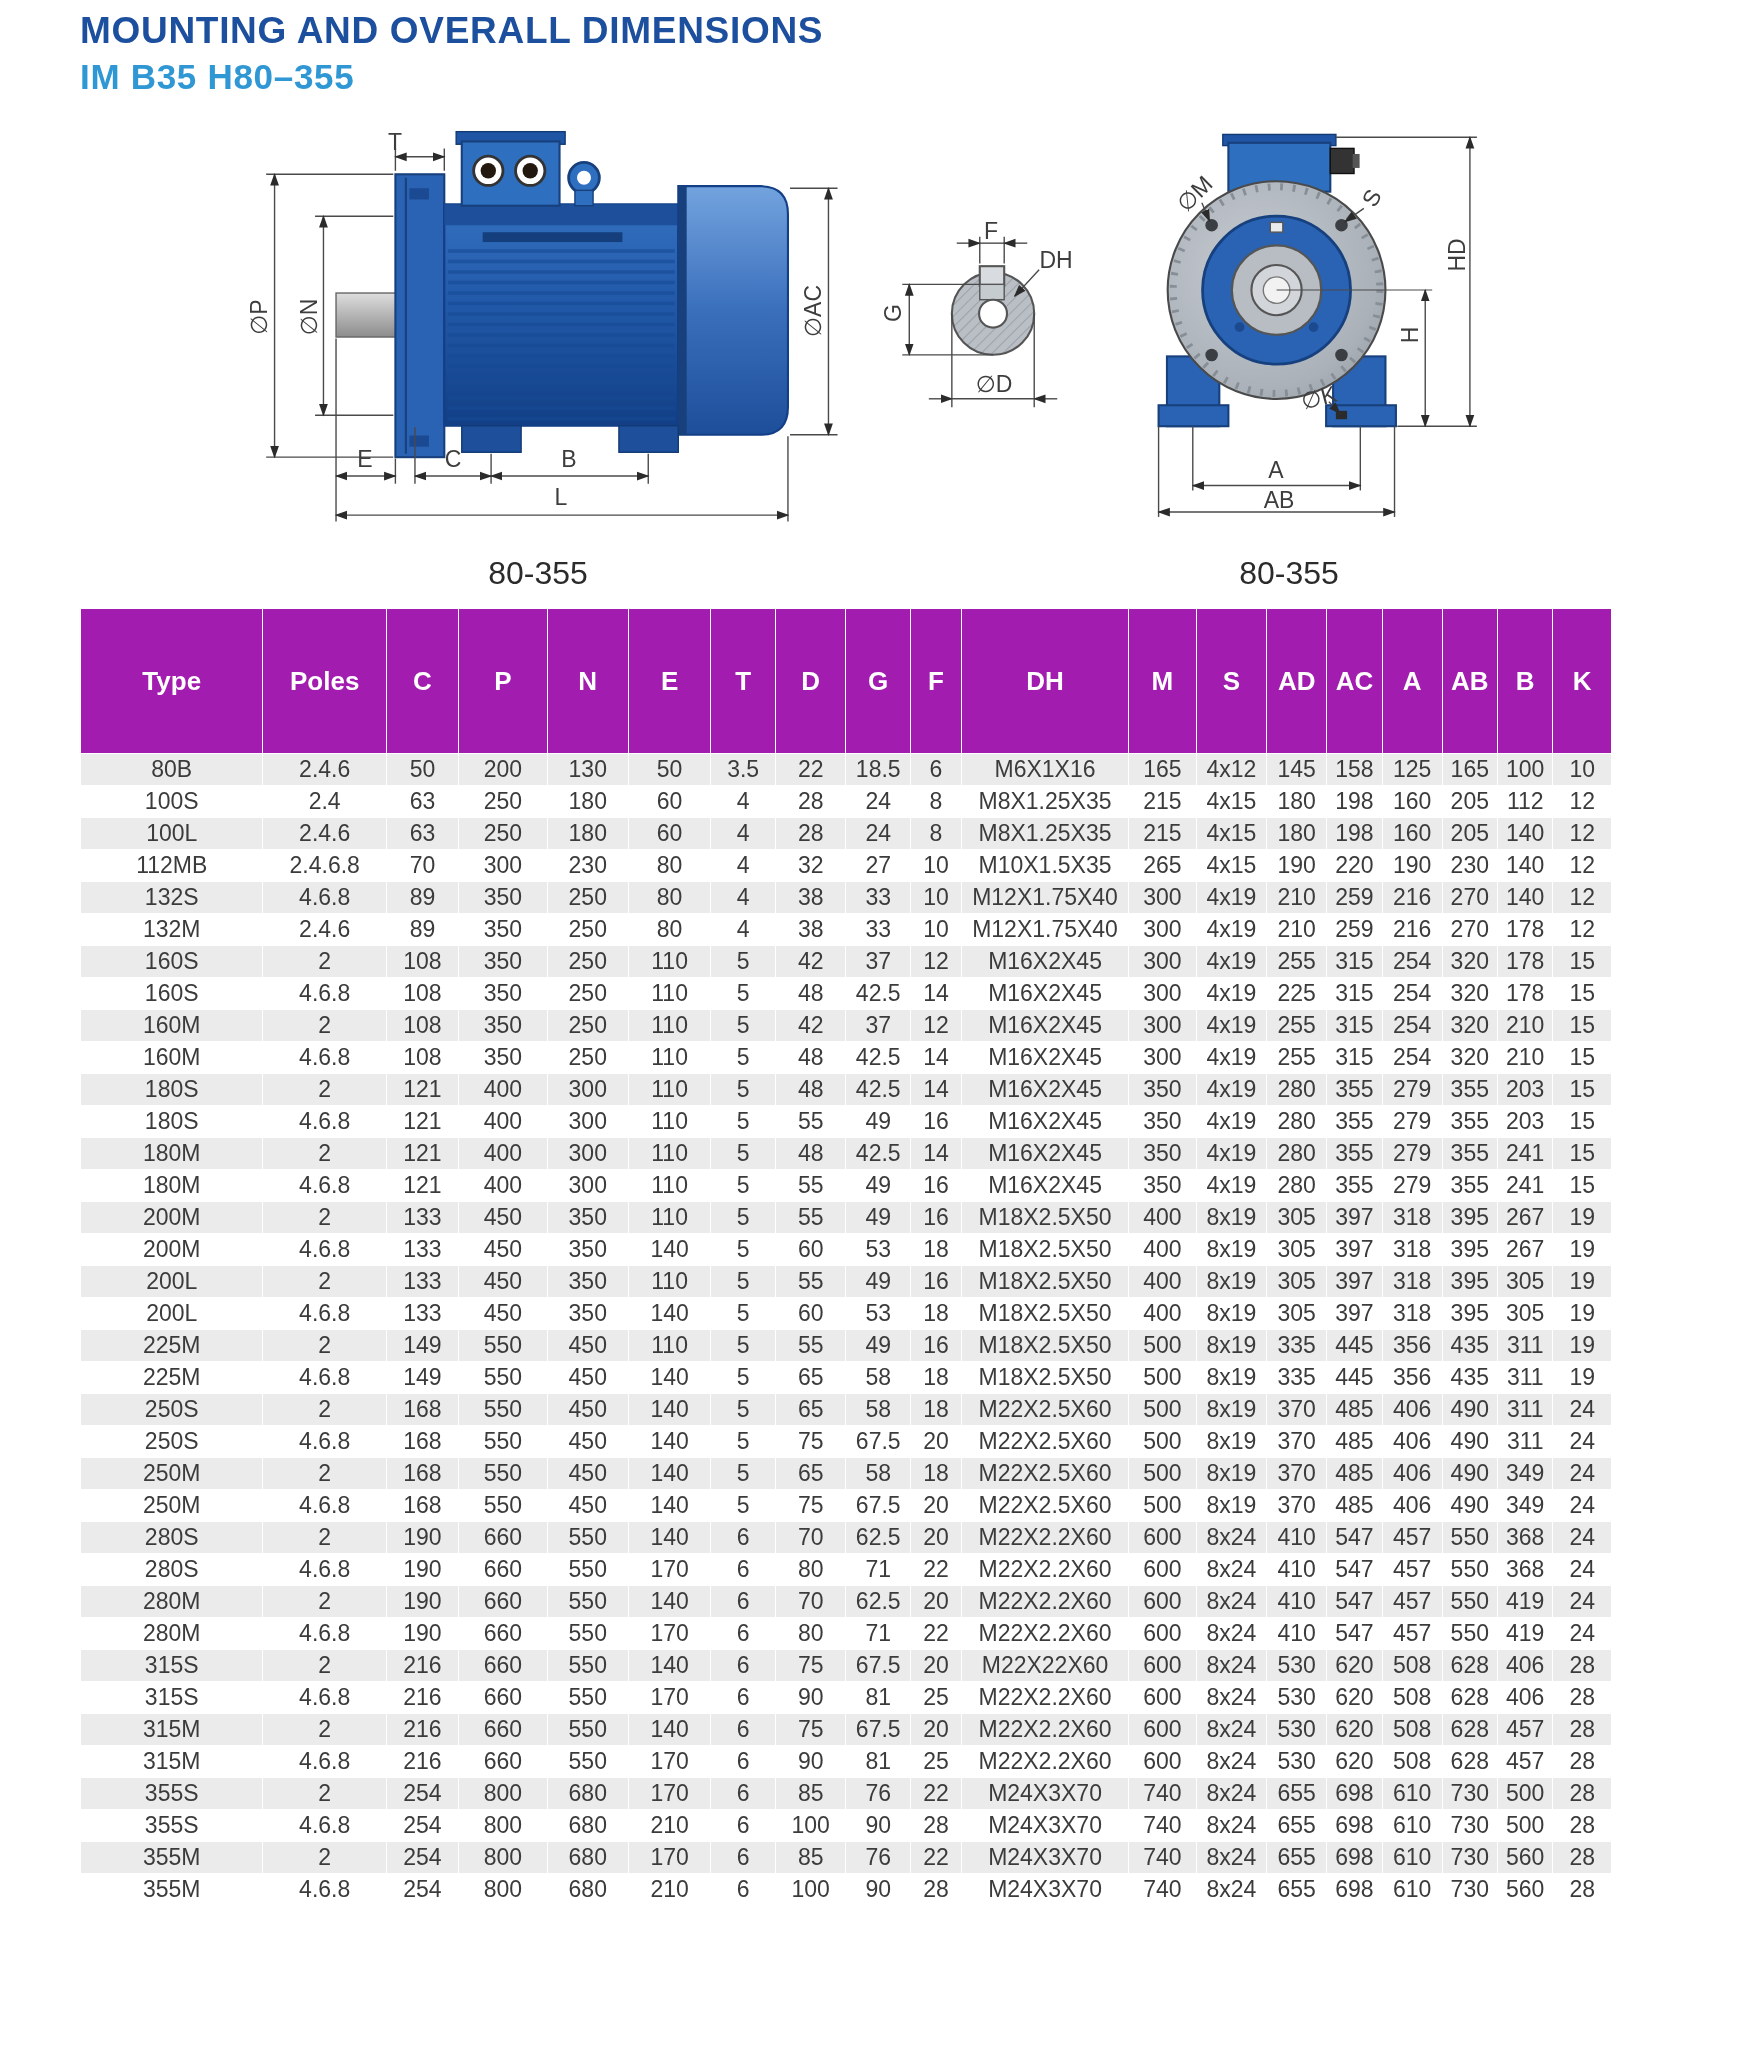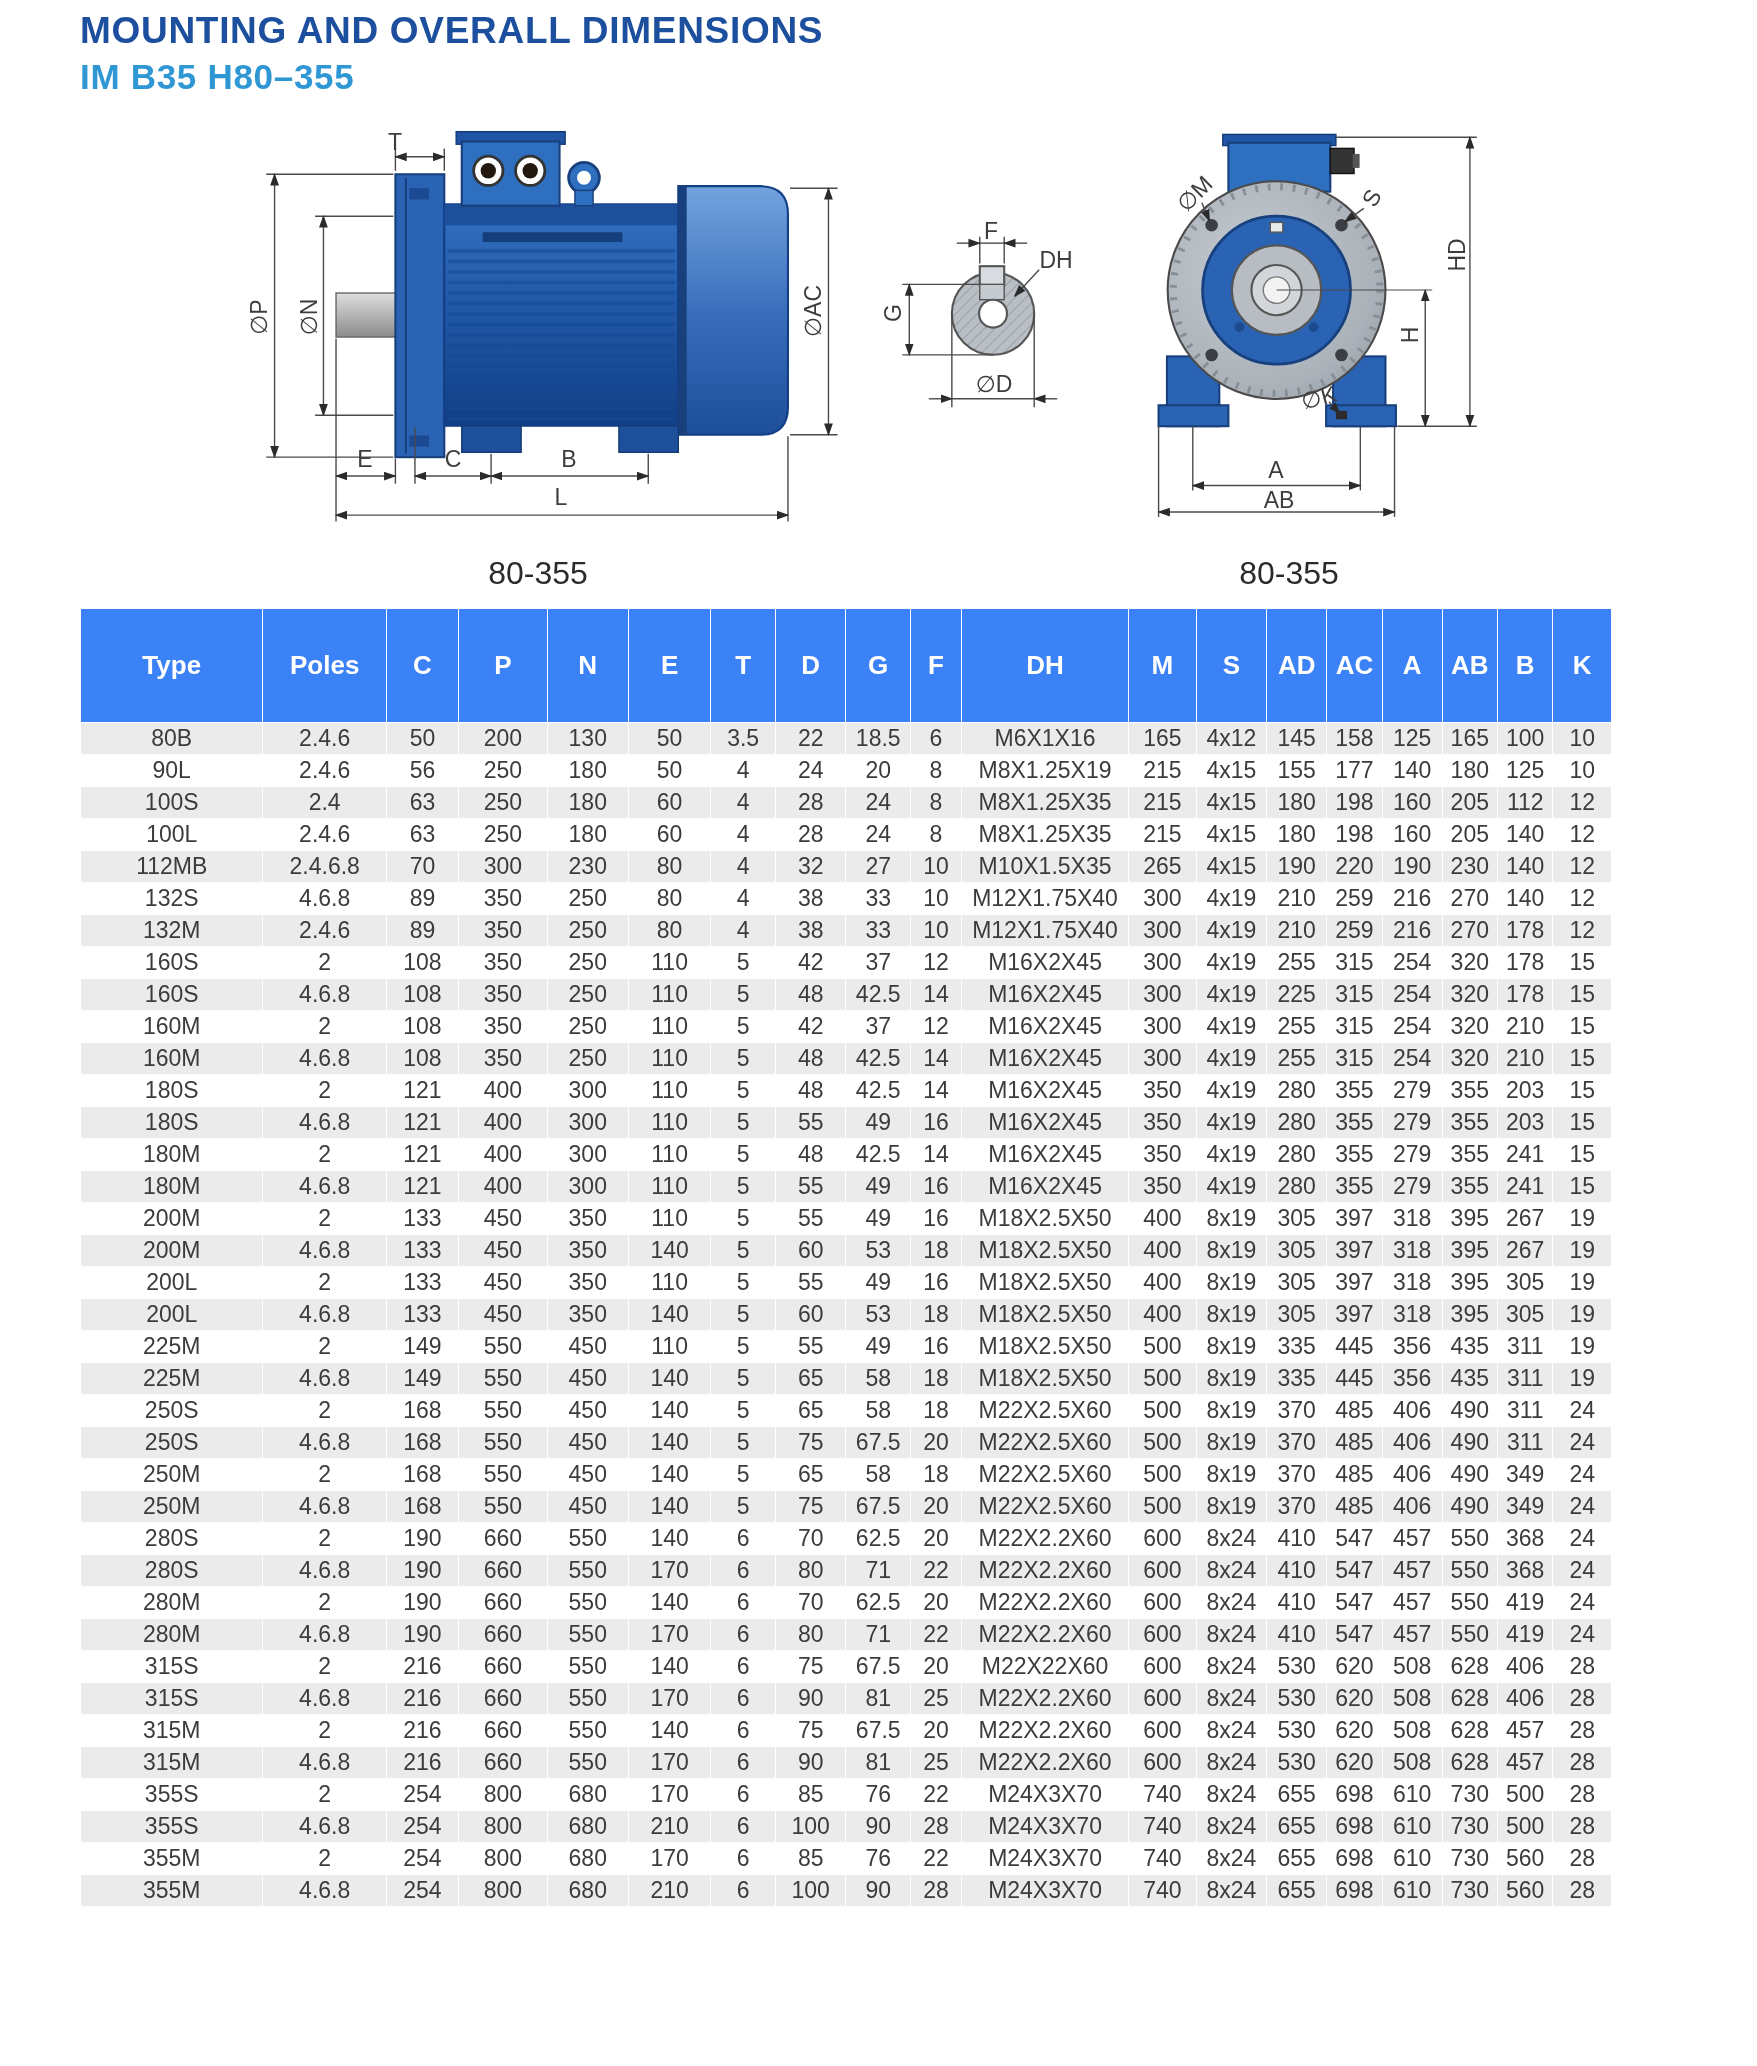--- a/index.html
+++ b/index.html
@@ -30,23 +30,23 @@
   .dim-label.rot15 { transform:translate(-50%,-50%) rotate(-15deg); }
   .fig-caption {
     position:absolute; width:210px; text-align:center;
     font-size:32px; font-weight:normal; color:#2b2b2b; line-height:1;
   }
   .dim-table {
     position:absolute; left:80px; top:608px; width:1532px;
     border-collapse:separate; border-spacing:1.4px; table-layout:fixed;
   }
   .dim-table th {
-    background:#3b82f6; color:#ffffff;
+    background:#a21caf; color:#ffffff;
     font-size:26px; font-weight:bold;
-    height:113px; text-align:center; vertical-align:middle;
+    height:144px; text-align:center; vertical-align:middle;
     padding:0; overflow:hidden;margin-top:37px;
   }
   .dim-table td {
     font-size:23px; color:#3b3b3b;
     height:31px; text-align:center; vertical-align:middle;
     padding:0; white-space:nowrap; overflow:hidden;
   }
   .dim-table tbody tr:nth-child(odd) td { background:#ebebeb; }
   .dim-table tbody tr:nth-child(even) td { background:#ffffff; }
 </style>
@@ -373,41 +373,20 @@
         <td>165</td>
         <td>4x12</td>
         <td>145</td>
         <td>158</td>
         <td>125</td>
         <td>165</td>
         <td>100</td>
         <td>10</td>
       </tr>
       <tr>
-        <td>90L</td>
-        <td>2.4.6</td>
-        <td>56</td>
-        <td>250</td>
-        <td>180</td>
-        <td>50</td>
-        <td>4</td>
-        <td>24</td>
-        <td>20</td>
-        <td>8</td>
-        <td>M8X1.25X19</td>
-        <td>215</td>
-        <td>4x15</td>
-        <td>155</td>
-        <td>177</td>
-        <td>140</td>
-        <td>180</td>
-        <td>125</td>
-        <td>10</td>
-      </tr>
-      <tr>
         <td>100S</td>
         <td>2.4</td>
         <td>63</td>
         <td>250</td>
         <td>180</td>
         <td>60</td>
         <td>4</td>
         <td>28</td>
         <td>24</td>
         <td>8</td>

